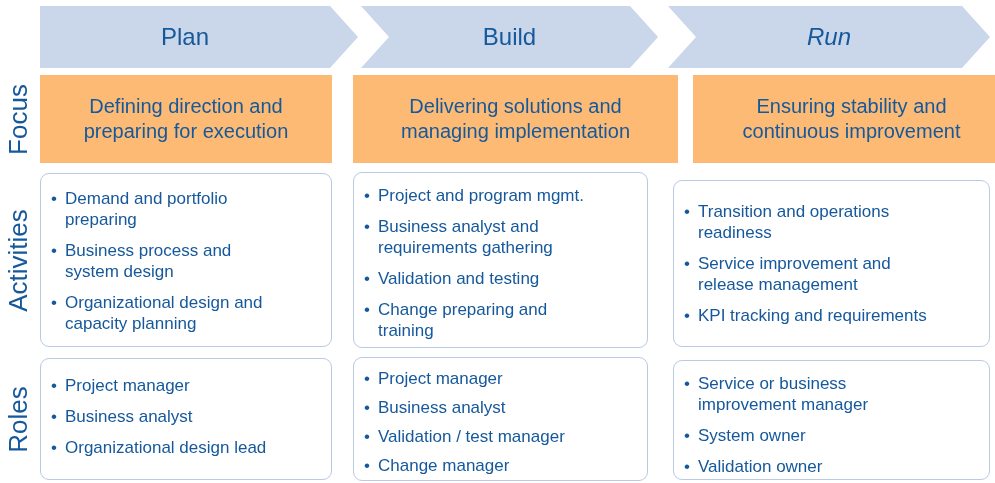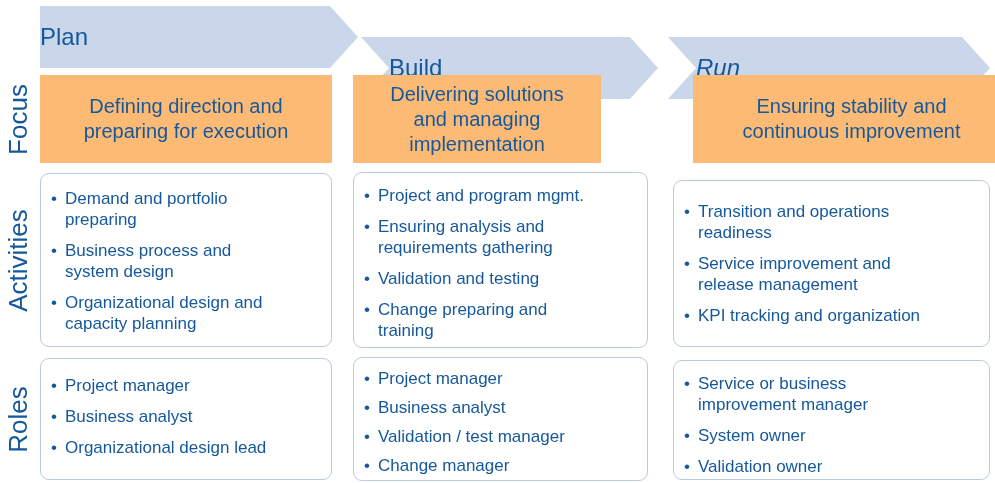--- a/index.html
+++ b/index.html
@@ -4,45 +4,45 @@
 <style>
   html,body{margin:0;padding:0;background:#ffffff;}
   .canvas{
     position:relative;width:995px;height:483px;background:#ffffff;
     font-family:"Liberation Sans",sans-serif;overflow:hidden;
   }
   
   .arrow{
     position:absolute;top:6px;height:62px;box-sizing:border-box;
     background:#CAD6E9;color:#15589B;font-size:24px;
-    display:flex;align-items:center;
+    display:flex;align-items:center;justify-content:center;
   }
   .arrow.pentagon{clip-path:polygon(0 0,calc(100% - 28px) 0,100% 50%,calc(100% - 28px) 100%,0 100%);}
-  .arrow.chevron{clip-path:polygon(0 0,calc(100% - 28px) 0,100% 50%,calc(100% - 28px) 100%,0 100%,28px 50%);margin-top:31px;}
+  .arrow.chevron{clip-path:polygon(0 0,calc(100% - 28px) 0,100% 50%,calc(100% - 28px) 100%,0 100%,28px 50%);}
   #arrow-plan{left:40px;width:318px;padding-right:28px;}
   #arrow-build{left:361px;width:297px;padding-left:28px;padding-right:28px;}
   #arrow-run{left:668px;width:322px;padding-left:28px;padding-right:28px;font-style:italic;}
   
   .row-label{
     position:absolute;left:0;width:36px;display:flex;align-items:center;justify-content:center;
     color:#15589B;font-size:26px;
   }
   .row-label span{transform:rotate(-90deg);white-space:nowrap;}
   #label-focus{top:75px;height:88px;}
   #label-activities{top:173px;height:174px;}
   #label-roles{top:358px;height:122px;}
   
   .focus-box{
     position:absolute;top:75px;height:88px;box-sizing:border-box;
     background:#fdba74;color:#15589B;font-size:20px;line-height:1.25;
     display:flex;align-items:center;justify-content:center;text-align:center;
     padding:0 26px;
   }
   #focus-plan{left:40px;width:292px;padding:0 30px;}
-  #focus-build{left:353px;width:248px;}
+  #focus-build{left:353px;width:325px;}
   #focus-run{left:673px;width:317px;margin-left:20px;}
   
   .card{
     position:absolute;box-sizing:border-box;margin:0;list-style:none;
     background:#ffffff;border:1px solid #B9CAE3;border-radius:9px;
     color:#15589B;font-size:17px;line-height:21px;
   }
   .card li{display:flex;}
   .card li + li{margin-top:10px;}
   .bullet{flex:0 0 14px;}
@@ -104,21 +104,21 @@
         <span class="li-text">Organizational design and capacity planning</span>
       </li>
     </ul>
   <ul class="card" id="act-build">
       <li>
         <span class="bullet">•</span>
         <span class="li-text">Project and program mgmt.</span>
       </li>
       <li>
         <span class="bullet">•</span>
-        <span class="li-text">Ensuring analysis and requirements gathering</span>
+        <span class="li-text">Business analyst and requirements gathering</span>
       </li>
       <li>
         <span class="bullet">•</span>
         <span class="li-text">Validation and testing</span>
       </li>
       <li>
         <span class="bullet">•</span>
         <span class="li-text">Change preparing and training</span>
       </li>
     </ul>
@@ -126,21 +126,21 @@
       <li>
         <span class="bullet">•</span>
         <span class="li-text">Transition and operations readiness</span>
       </li>
       <li>
         <span class="bullet">•</span>
         <span class="li-text">Service improvement and release management</span>
       </li>
       <li>
         <span class="bullet">•</span>
-        <span class="li-text">KPI tracking and organization</span>
+        <span class="li-text">KPI tracking and requirements</span>
       </li>
     </ul>
 
   <ul class="card" id="roles-plan">
       <li>
         <span class="bullet">•</span>
         <span class="li-text">Project manager</span>
       </li>
       <li>
         <span class="bullet">•</span>

